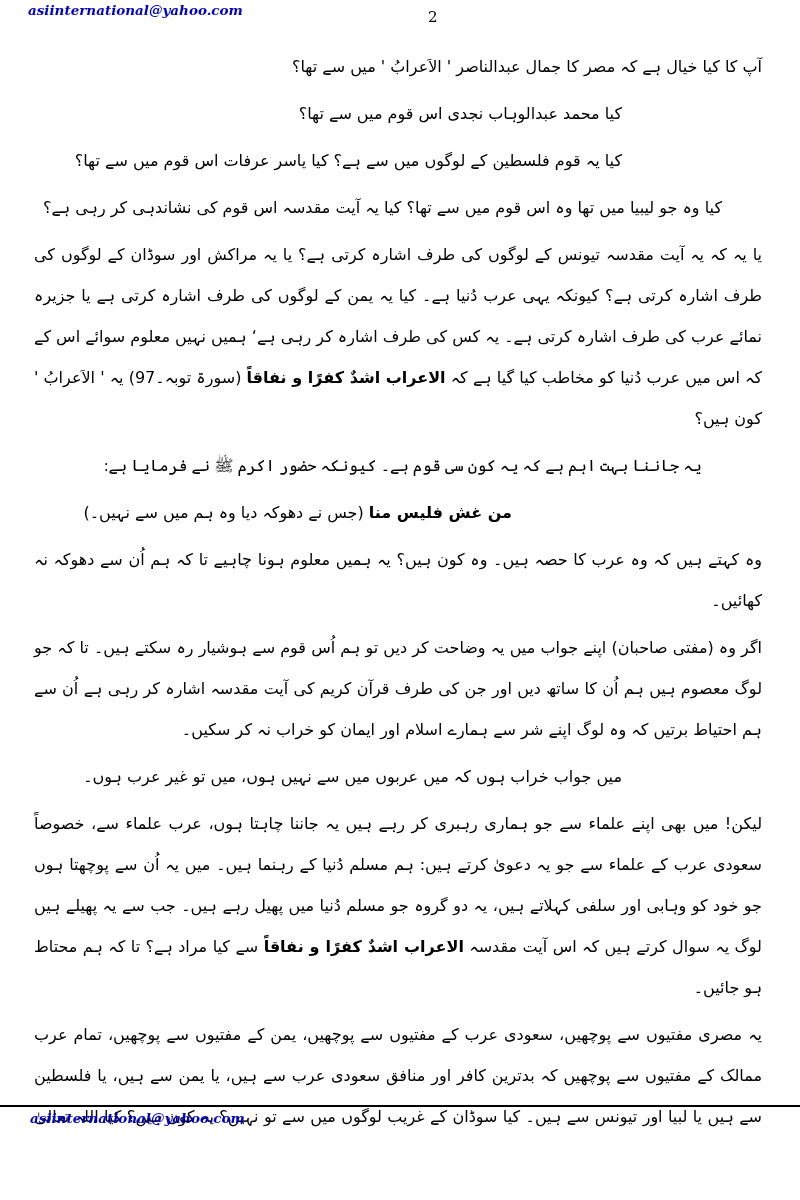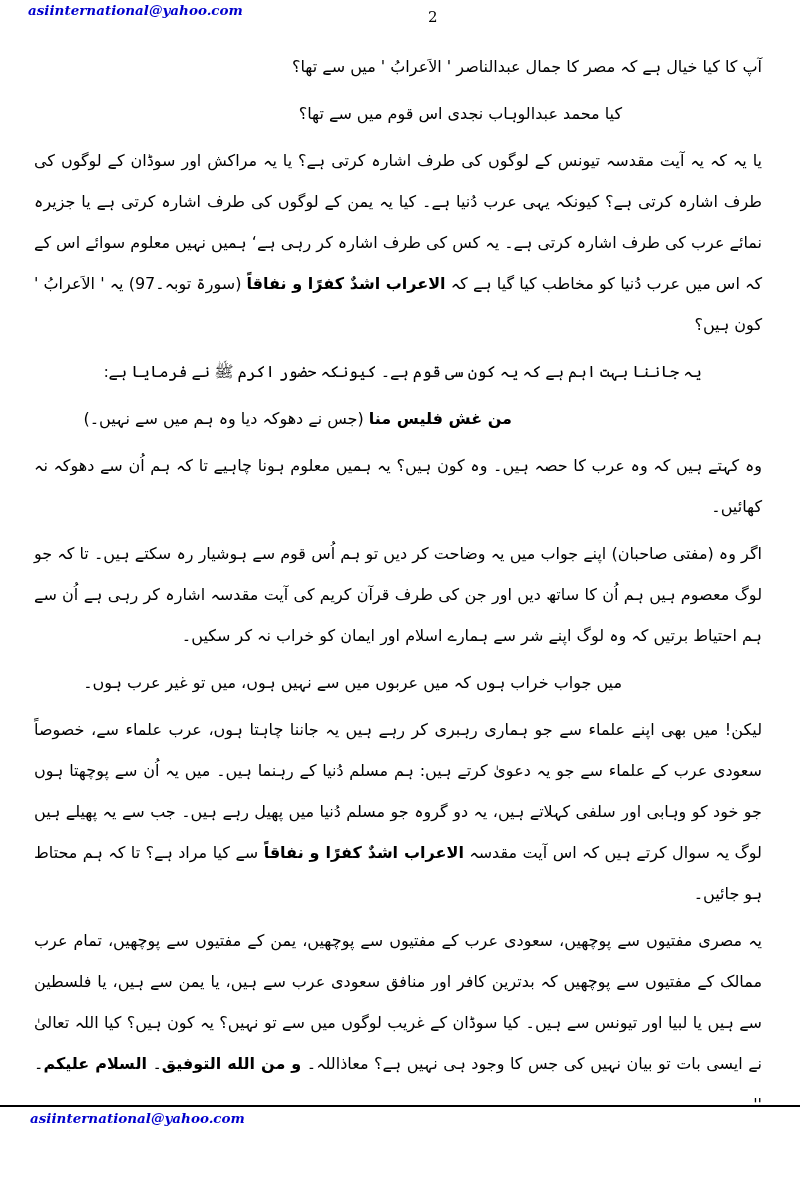--- a/index.html
+++ b/index.html
@@ -91,20 +91,22 @@
 <div class="page">
 
   <div class="top-row">
     <span class="email-link hdr-email">asiinternational@yahoo.com</span>
     <span class="page-num">2</span>
   </div>
 
   <div class="body-text" dir="rtl">
       <p><span>آپ کا کیا خیال ہے کہ مصر کا جمال عبدالناصر ' الاَعرابُ ' میں سے تھا؟</span></p>
       <p class="ind-md"><span>کیا محمد عبدالوہاب نجدی اس قوم میں سے تھا؟</span></p>
+      <p class="ind-md"><span>کیا یہ قوم فلسطین کے لوگوں میں سے ہے؟ کیا یاسر عرفات اس قوم میں سے تھا؟</span></p>
+      <p class="ind-xs"><span>کیا وہ جو لیبیا میں تھا وہ اس قوم میں سے تھا؟ کیا یہ آیت مقدسہ اس قوم کی نشاندہی کر رہی ہے؟</span></p>
       <p class="just"><span>یا یہ کہ یہ آیت مقدسہ تیونس کے لوگوں کی طرف اشارہ کرتی ہے؟ یا یہ مراکش اور سوڈان کے لوگوں کی طرف اشارہ کرتی ہے؟ کیونکہ یہی عرب دُنیا ہے۔ کیا یہ یمن کے لوگوں کی طرف اشارہ کرتی ہے یا جزیرہ نمائے عرب کی طرف اشارہ کرتی ہے۔ یہ کس کی طرف اشارہ کر رہی ہے‘ ہمیں نہیں معلوم سوائے اس کے کہ اس میں عرب دُنیا کو مخاطب کیا گیا ہے کہ </span><span class="bold-naskh">الاعراب اشدٌ کفرًا و نفاقاً</span><span> (سورۃ توبہ۔97) یہ ' الاَعرابُ ' کون ہیں؟</span></p>
       <p class="ind-sm"><span>یہ جاننا بہت اہم ہے کہ یہ کون سی قوم ہے۔ کیونکہ حضور اکرم ﷺ نے فرمایا ہے:</span></p>
       <p class="ind-lg"><span class="bold-naskh">من غش فلیس منا</span><span> (جس نے دھوکہ دیا وہ ہم میں سے نہیں۔)</span></p>
       <p class="just"><span>وہ کہتے ہیں کہ وہ عرب کا حصہ ہیں۔ وہ کون ہیں؟ یہ ہمیں معلوم ہونا چاہیے تا کہ ہم اُن سے دھوکہ نہ کھائیں۔</span></p>
       <p class="just"><span>اگر وہ (مفتی صاحبان) اپنے جواب میں یہ وضاحت کر دیں تو ہم اُس قوم سے ہوشیار رہ سکتے ہیں۔ تا کہ جو لوگ معصوم ہیں ہم اُن کا ساتھ دیں اور جن کی طرف قرآن کریم کی آیت مقدسہ اشارہ کر رہی ہے اُن سے ہم احتیاط برتیں کہ وہ لوگ اپنے شر سے ہمارے اسلام اور ایمان کو خراب نہ کر سکیں۔</span></p>
       <p class="ind-md"><span>میں جواب خراب ہوں کہ میں عربوں میں سے نہیں ہوں، میں تو غیر عرب ہوں۔</span></p>
       <p class="just"><span>لیکن! میں بھی اپنے علماء سے جو ہماری رہبری کر رہے ہیں یہ جاننا چاہتا ہوں، عرب علماء سے، خصوصاً سعودی عرب کے علماء سے جو یہ دعویٰ کرتے ہیں: ہم مسلم دُنیا کے رہنما ہیں۔ میں یہ اُن سے پوچھتا ہوں جو خود کو وہابی اور سلفی کہلاتے ہیں، یہ دو گروہ جو مسلم دُنیا میں پھیل رہے ہیں۔ جب سے یہ پھیلے ہیں لوگ یہ سوال کرتے ہیں کہ اس آیت مقدسہ </span><span class="bold-naskh">الاعراب اشدٌ کفرًا و نفاقاً</span><span> سے کیا مراد ہے؟ تا کہ ہم محتاط ہو جائیں۔</span></p>
       <p class="just"><span>یہ مصری مفتیوں سے پوچھیں، سعودی عرب کے مفتیوں سے پوچھیں، یمن کے مفتیوں سے پوچھیں، تمام عرب ممالک کے مفتیوں سے پوچھیں کہ بدترین کافر اور منافق سعودی عرب سے ہیں، یا یمن سے ہیں، یا فلسطین سے ہیں یا لبیا اور تیونس سے ہیں۔ کیا سوڈان کے غریب لوگوں میں سے تو نہیں؟ یہ کون ہیں؟ کیا اللہ تعالیٰ نے ایسی بات تو بیان نہیں کی جس کا وجود ہی نہیں ہے؟ معاذاللہ۔ </span><span class="bold-naskh">و من الله التوفیق</span><span>۔ </span><span class="bold-naskh">السلام علیکم</span><span>۔ ''</span></p>
     </div>
 

